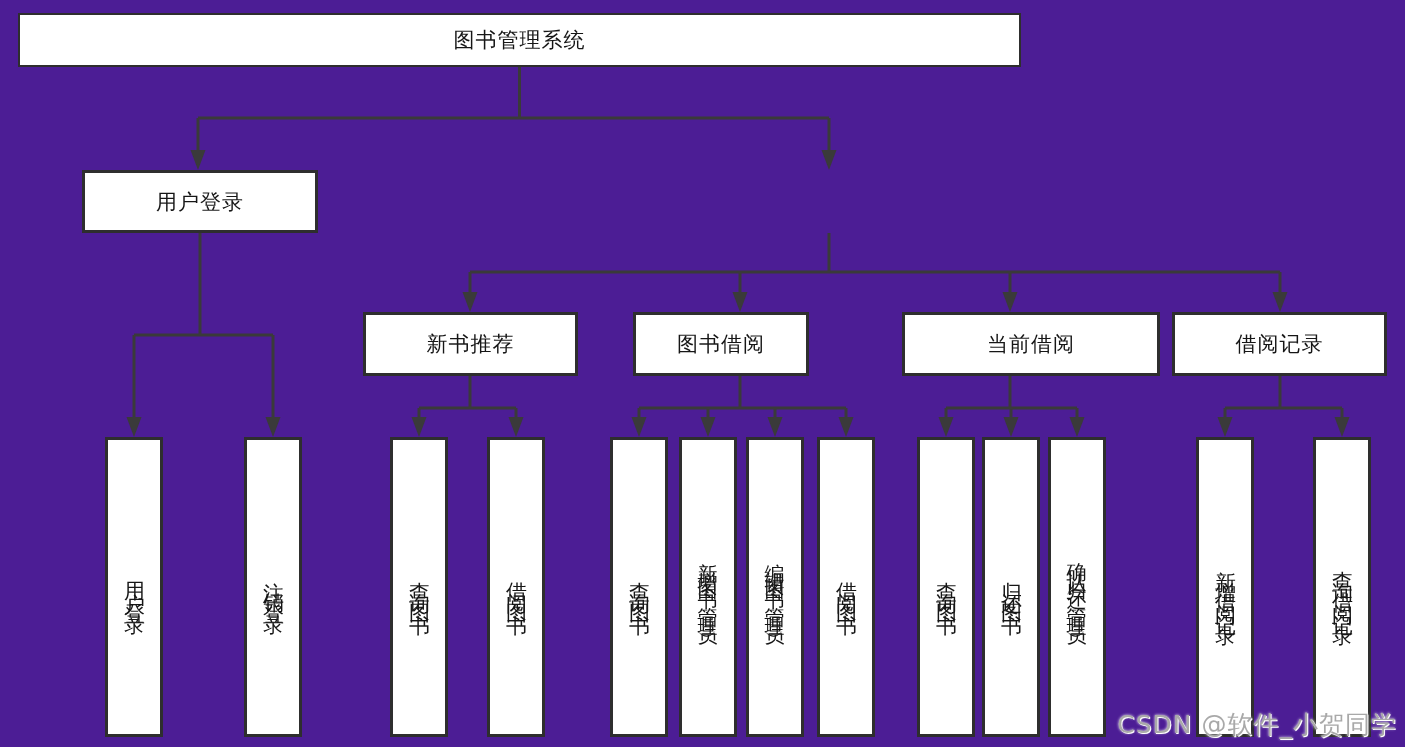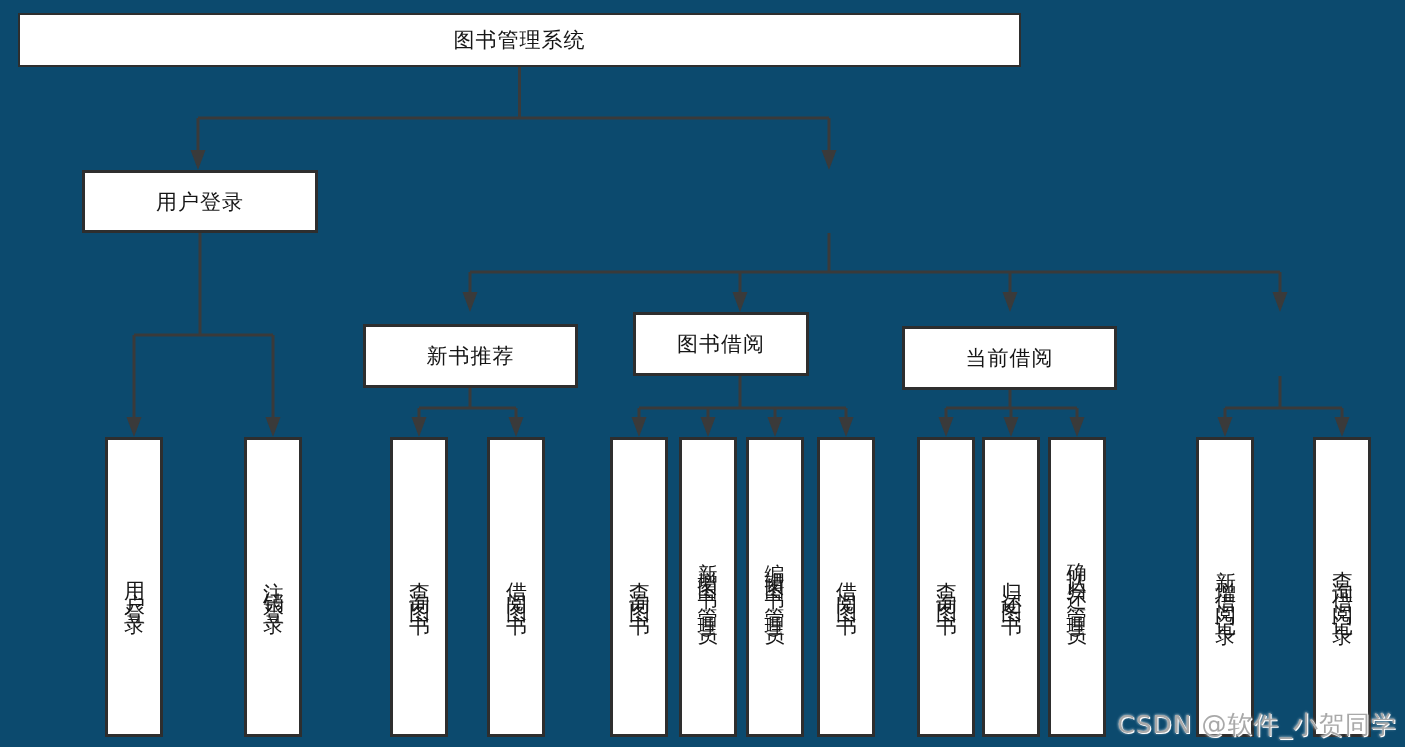--- a/index.html
+++ b/index.html
@@ -1,17 +1,17 @@
 <!DOCTYPE html>
 <html><head>
 <meta charset="utf-8">
 <style>
   html,body{margin:0;padding:0;background:#ffffff;}
   .stage{
-    position:relative;width:1405px;height:747px;background:#0c4a6e;
+    position:relative;width:1405px;height:747px;background:#4c1d95;
     font-family:"DejaVu Sans","Liberation Sans",sans-serif;
     overflow:hidden;
   }
   .connectors{position:absolute;left:0;top:0;width:1405px;height:747px;}
   .node{
     position:absolute;background:#ffffff;border:3px solid #2e2e2e;
     box-sizing:border-box;display:flex;align-items:center;justify-content:center;
     color:#161616;
   }
   .hbox{font-size:21px;letter-spacing:1px;}
@@ -105,28 +105,31 @@
   </svg>
 
   <div class="node hbox root" style="left:18px;top:13px;width:1003px;height:54px;">
     <span>图书管理系统</span>
   </div>
 
   <div class="node hbox" style="left:82px;top:170px;width:236px;height:63px;">
     <span>用户登录</span>
   </div>
 
-  <div class="node hbox" style="left:363px;top:312px;width:215px;height:64px;margin-top:12px;">
+  <div class="node hbox" style="left:363px;top:312px;width:215px;height:64px;">
     <span>新书推荐</span>
   </div>
   <div class="node hbox" style="left:633px;top:312px;width:176px;height:64px;">
     <span>图书借阅</span>
   </div>
-  <div class="node hbox" style="left:902px;top:326px;width:215px;height:64px;">
+  <div class="node hbox" style="left:902px;top:312px;width:258px;height:64px;">
     <span>当前借阅</span>
+  </div>
+  <div class="node hbox" style="left:1172px;top:312px;width:215px;height:64px;">
+    <span>借阅记录</span>
   </div>
 
   <div class="node vbox" style="left:105px;">
     <span class="vtext">用户登录</span>
   </div>
   <div class="node vbox" style="left:244px;">
     <span class="vtext">注销登录</span>
   </div>
 
   <div class="node vbox" style="left:390px;">

